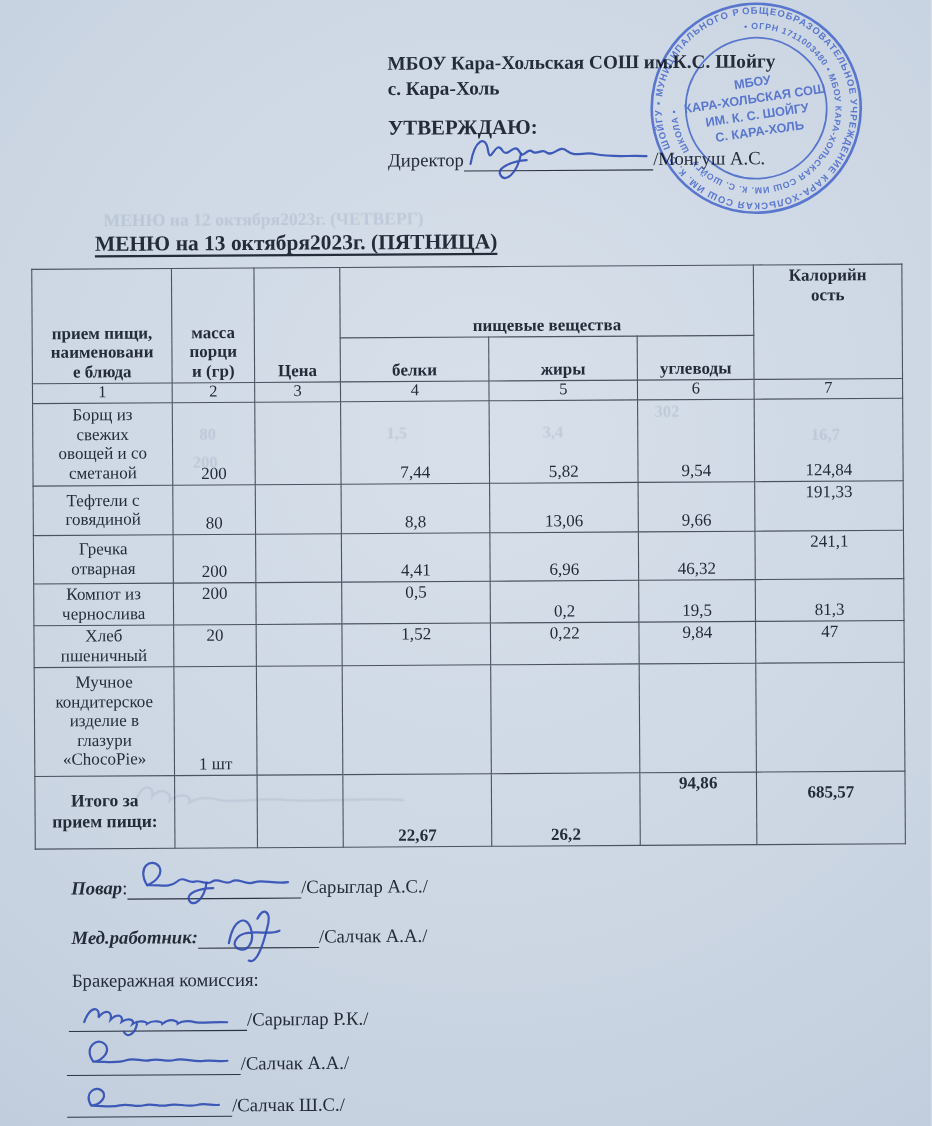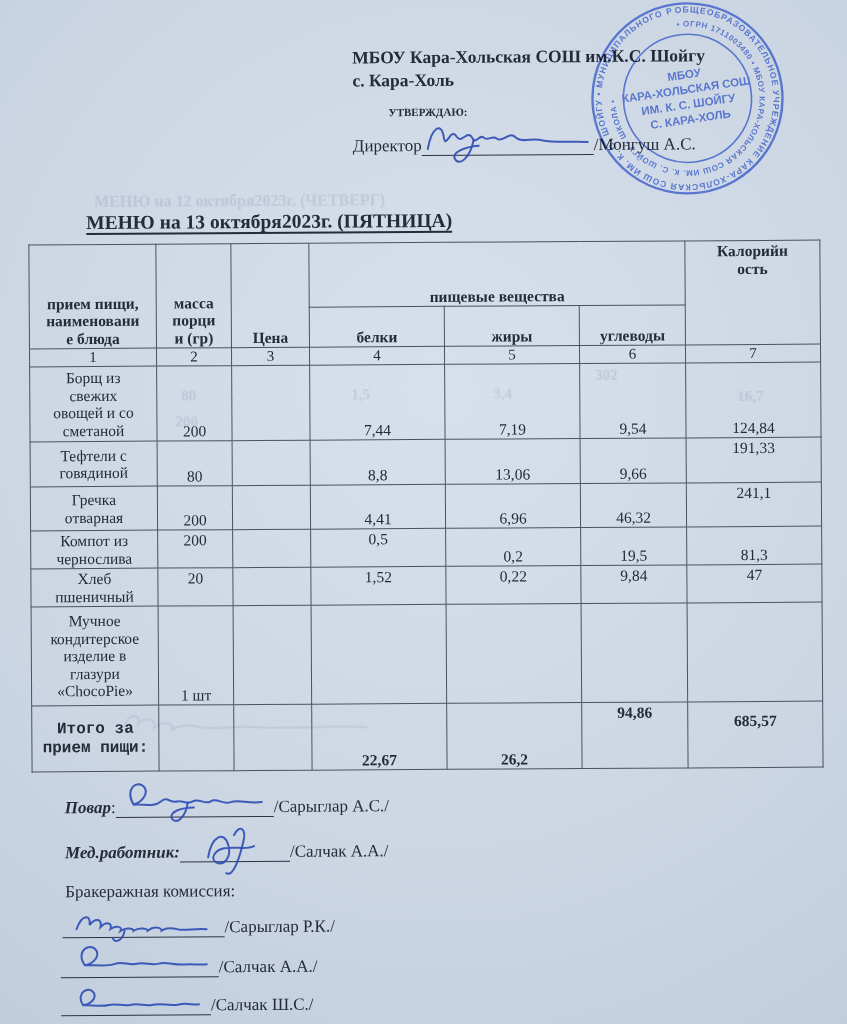--- a/index.html
+++ b/index.html
@@ -6,21 +6,21 @@
   body{width:847px;height:1024px;overflow:hidden;
        font-family:"Liberation Serif","DejaVu Serif",serif;}
   .page{position:absolute;inset:0;
         background:radial-gradient(135% 115% at 52% 38%,
           #d7e0ea 0%, #cdd7e4 38%, #c3cfde 62%, #b2c2d7 88%, #a8b9cf 100%);}
   .tilt{position:absolute;inset:0;transform:rotate(-0.35deg);color:#242b39;}
 
   
   .org{position:absolute;left:355px;top:46px;width:470px;
        font-weight:bold;font-size:17.5px;line-height:1.3;}
-  .approve{position:absolute;left:355px;top:106px;font-weight:bold;font-size:11px;margin-left:36px;}
+  .approve{position:absolute;left:355px;top:106px;font-weight:bold;font-size:19px;}
   .director-line{position:absolute;left:355px;top:136px;font-size:17px;display:flex;align-items:flex-end;}
   .dir-uline{display:inline-block;width:172px;border-bottom:1.6px solid #2c3342;height:1.1em;position:relative;}
   .sig{position:absolute;overflow:visible;}
   .sig path{fill:none;stroke:#2d4bb4;stroke-width:2;stroke-linecap:round;opacity:.9;}
 
   
   .stamp{position:absolute;left:530px;top:-15px;width:320px;height:235px;
          opacity:.8;mix-blend-mode:multiply;}
   .stamp text{fill:#3c5ec8;font-family:"Liberation Sans","DejaVu Sans",sans-serif;font-weight:bold;}
   .stamp circle{fill:none;stroke:#3c5ec8;}
@@ -34,21 +34,21 @@
   
   table.menu{position:absolute;left:30px;top:242px;width:791px;
              border-collapse:collapse;table-layout:fixed;
              font-size:15.5px;line-height:1.13;}
   table.menu td{border:1px solid #4b5260;padding:1px 3px;text-align:center;
                 overflow:hidden;}
   td.hdr{font-weight:bold;}
   .vb{vertical-align:bottom}.vt{vertical-align:top}.vm{vertical-align:middle}
   .pre{white-space:pre-line;}
   tr.nums td{height:17px;font-size:15px;padding:0;}
-  td.total-lbl{font-weight:bold;font-size:16px;font-family:Liberation Mono, monospace;}
+  td.total-lbl{font-weight:bold;font-size:16px;}
   td.kcal-hdr{padding-top:14px;margin-left:31px;}
   td.nutr-hdr{padding-bottom:6px;}
 
   
   .fline{position:absolute;display:flex;align-items:flex-end;font-size:17px;white-space:nowrap;}
   .fline .lbl{font-weight:bold;font-style:italic;}
   .uline{display:inline-block;border-bottom:1.7px solid #2c3342;height:1.15em;position:relative;}
 </style>
 </head>
 <body>
@@ -145,21 +145,21 @@
     </tr>
 
     <tr style="height:75px;">
       <td class="vm pre">Борщ из
 свежих
 овощей и со
 сметаной</td>
       <td class="vb">200</td>
       <td class="vb"></td>
       <td class="vb">7,44</td>
-      <td class="vb">7,19</td>
+      <td class="vb">5,82</td>
       <td class="vb">9,54</td>
       <td class="vb">124,84</td>
     </tr>
 
     <tr style="height:45px;">
       <td class="vm pre">Тефтели с
 говядиной</td>
       <td class="vb">80</td>
       <td class="vb"></td>
       <td class="vb">8,8</td>

